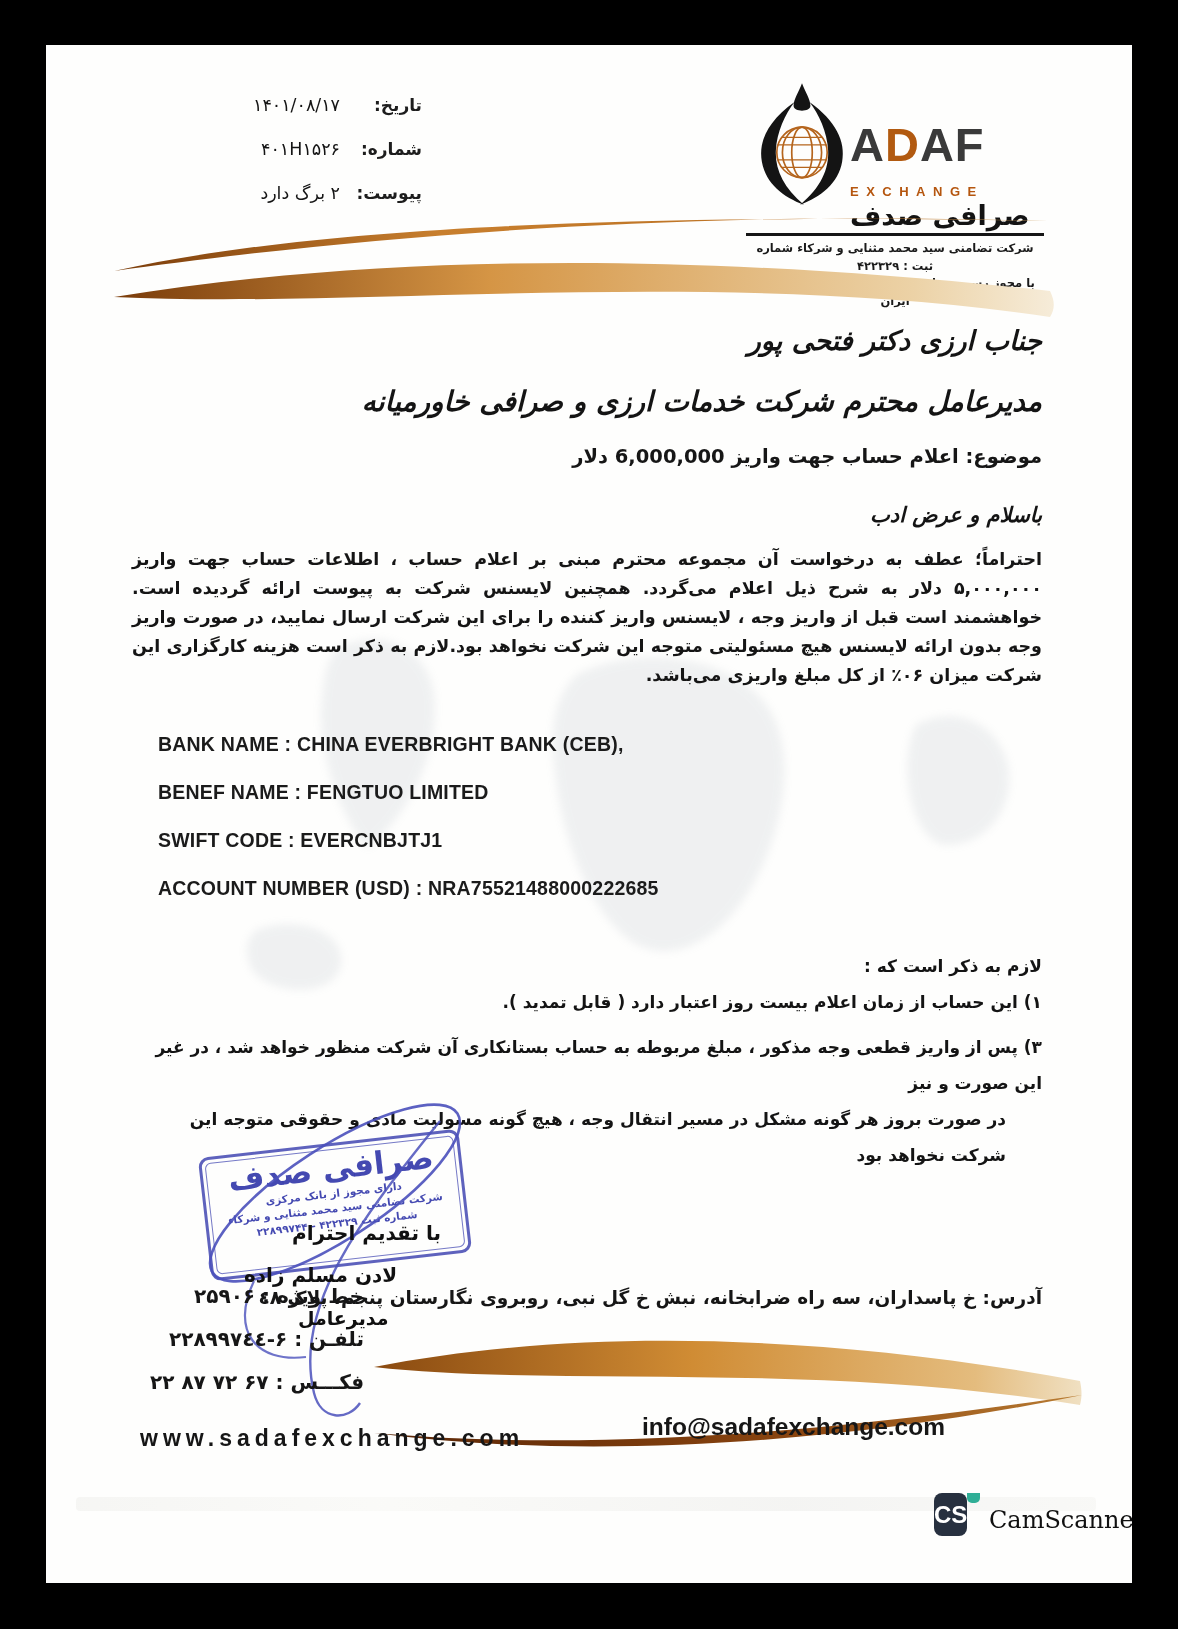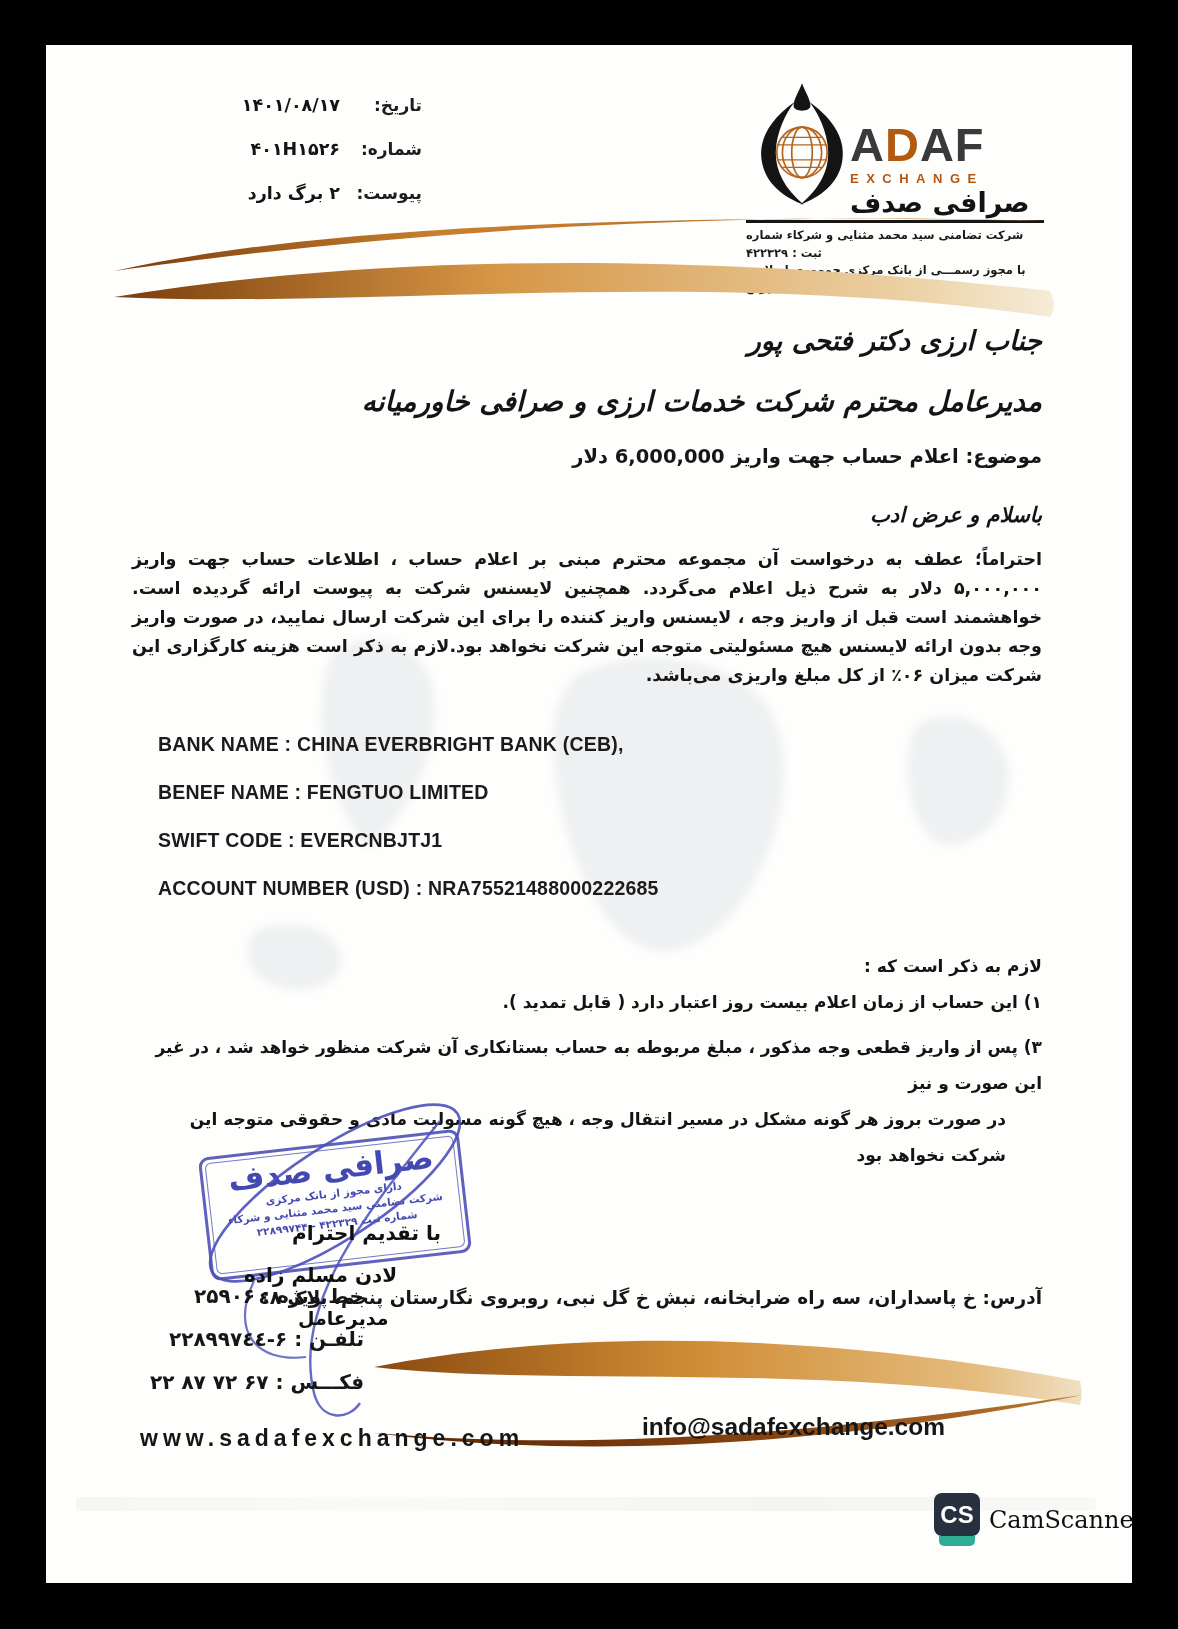--- a/index.html
+++ b/index.html
@@ -5,36 +5,36 @@
   html,body{margin:0;padding:0;background:#000;}
   .canvas{position:relative;width:1178px;height:1629px;background:#000;overflow:hidden;
           font-family:"DejaVu Sans",sans-serif;color:#161616;}
   .sheet{position:absolute;left:46px;top:45px;width:1086px;height:1538px;background:#fefefd;overflow:hidden;}
   .abs{position:absolute;}
 
   
   .meta{left:88px;top:46px;width:288px;direction:rtl;}
   .meta-row{display:flex;margin-bottom:15px;line-height:29px;}
   .meta-label{width:82px;font-weight:700;font-size:17px;color:#1d1d1d;}
-  .meta-value{flex:1;font-weight:700;font-size:17.5px;text-align:right;color:#141414;}
+  .meta-value{flex:1;font-weight:400;font-size:17.5px;text-align:right;color:#141414;}
   .num{direction:ltr;unicode-bidi:isolate;}
 
   
   .logo{left:700px;top:36px;width:298px;}
   .logo-top{display:flex;align-items:flex-start;}
   .logo-shell{width:112px;height:126px;flex:0 0 auto;}
   .brand-col{display:flex;flex-direction:column;justify-content:flex-end;margin-left:-8px;padding-top:40px;}
   .brand-letters{font-family:"Liberation Sans",sans-serif;font-size:47px;font-weight:800;
                  letter-spacing:1px;line-height:1;color:#3a3a3a;}
   .brand-letters span:nth-child(2){color:#b25a10;}
   .brand-sub{font-family:"Liberation Sans",sans-serif;font-size:13px;font-weight:700;color:#b5560f;
-             letter-spacing:7.5px;margin-top:3px;white-space:nowrap;}
+             letter-spacing:7.5px;margin-top:16px;white-space:nowrap;}
   .brand-fa{font-size:27px;font-weight:700;color:#131313;margin-top:1px;text-align:left;}
   .logo-rule{border-top:3px solid #161616;margin:2px 0 4px 0;}
-  .logo-reg{direction:rtl;font-size:11.5px;font-weight:700;line-height:17.5px;color:#1a1a1a;text-align:left;}
+  .logo-reg{direction:rtl;font-size:11.5px;font-weight:700;line-height:17.5px;color:#1a1a1a;text-align:center;}
 
   
   .swoosh-top{left:64px;top:160px;width:946px;height:122px;}
   .swoosh-bottom{left:322px;top:1280px;width:718px;height:124px;}
 
   
   .rtl{direction:rtl;}
   .callig{font-style:italic;font-weight:700;color:#141414;}
   .recipient1{right:90px;top:280px;font-size:27px;}
   .recipient2{right:90px;top:340px;font-size:28px;}
@@ -71,21 +71,21 @@
   
   .address{right:90px;top:1242px;font-size:18.5px;font-weight:800;direction:rtl;white-space:nowrap;}
   .contacts{left:92px;top:1238px;width:226px;direction:rtl;text-align:right;}
   .contact-row{font-size:20px;font-weight:800;line-height:26px;margin-bottom:17px;white-space:nowrap;}
   .website{left:94px;top:1380px;font-family:"Liberation Sans",sans-serif;font-size:23px;font-weight:800;letter-spacing:5px;white-space:nowrap;}
   .email{left:596px;top:1368px;font-family:"Liberation Sans",sans-serif;font-size:24.5px;font-weight:700;white-space:nowrap;}
   .smudge{left:30px;top:1452px;width:1020px;height:14px;background:linear-gradient(90deg,#efefec,#f7f7f4 30%,#ececea 70%,#f4f4f1);opacity:.55;border-radius:4px;}
 
   
   .cs{left:888px;top:1448px;display:flex;align-items:center;gap:9px;}
-  .cs-icon{width:46px;height:53px;display:flex;flex-direction:column;align-items:center;}
+  .cs-icon{width:46px;height:53px;display:flex;flex-direction:row;align-items:flex-start;}
   .cs-badge{width:46px;height:43px;background:#27303f;border-radius:8px;color:#fff;display:flex;
             align-items:center;justify-content:center;font-family:"Liberation Sans",sans-serif;
             font-size:24px;font-weight:800;letter-spacing:0;}
   .cs-tab{width:36px;height:10px;background:#2fae96;border-radius:0 0 5px 5px;}
   .cs-label{font-family:"DejaVu Serif",serif;font-size:24px;color:#111;}
 </style>
 </head>
 <body>
 
 <div class="canvas">

